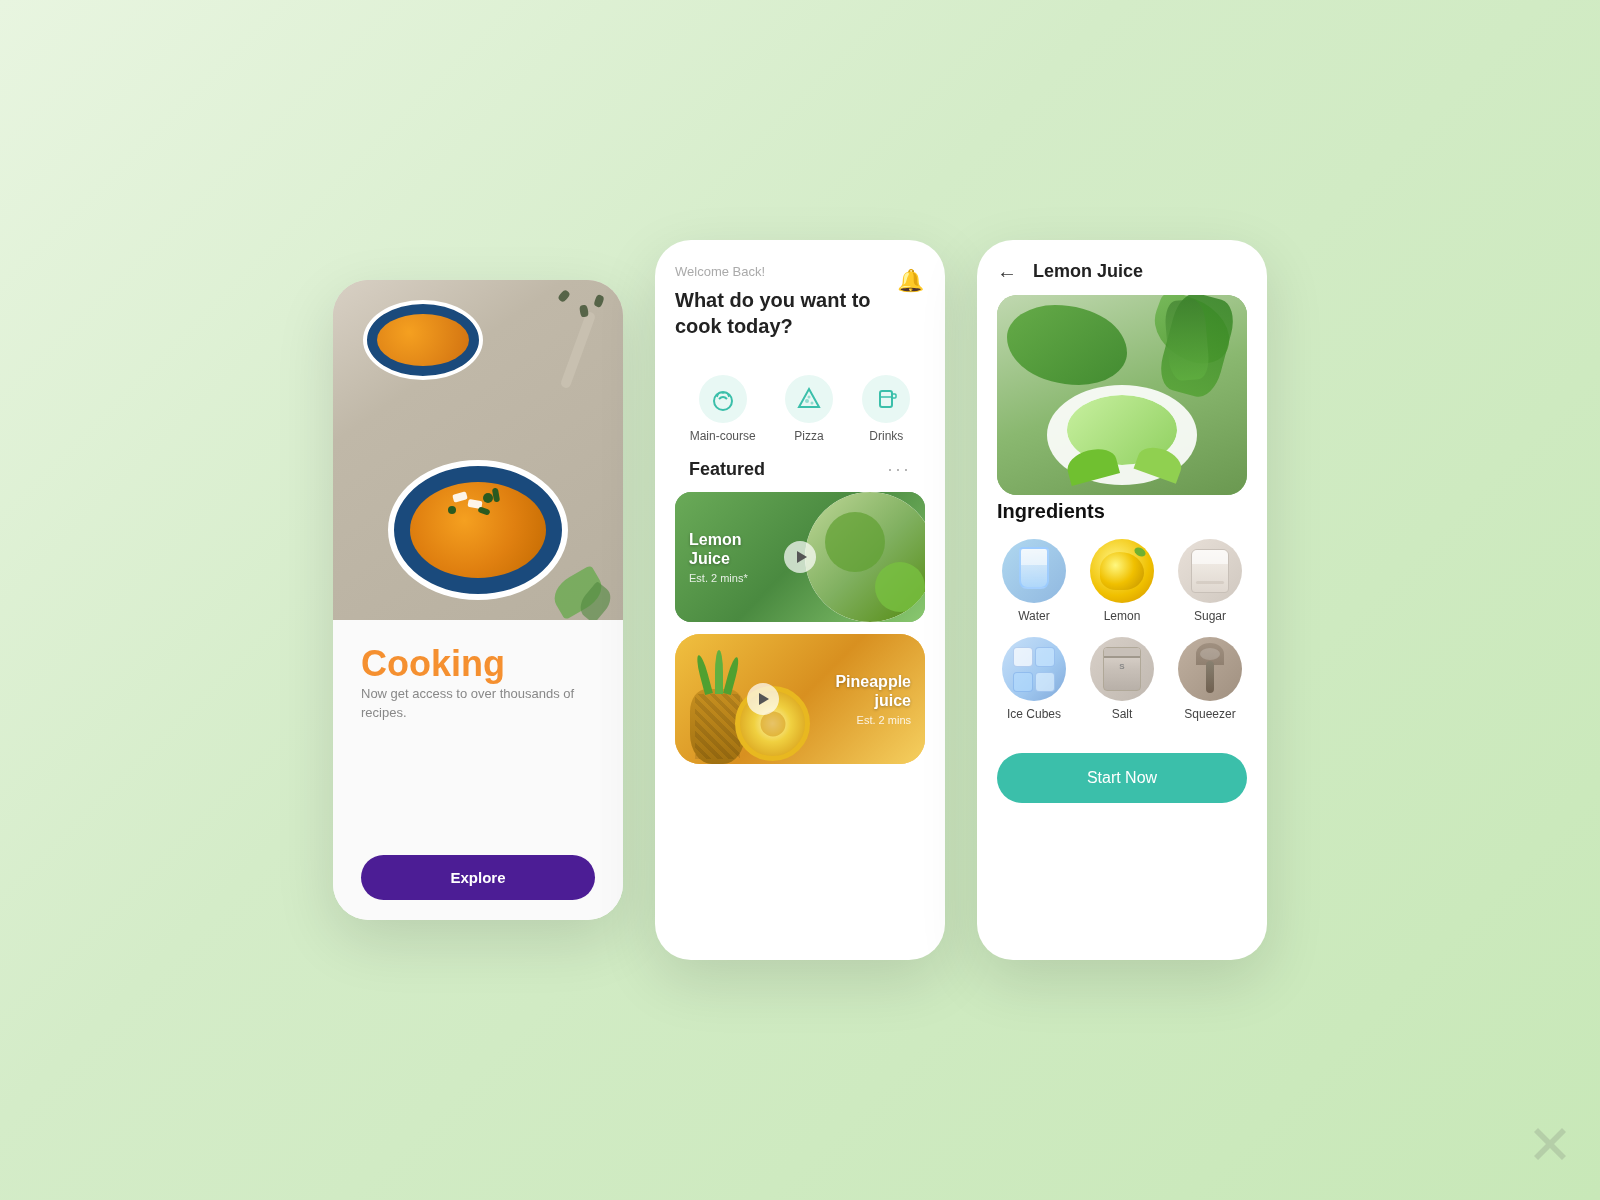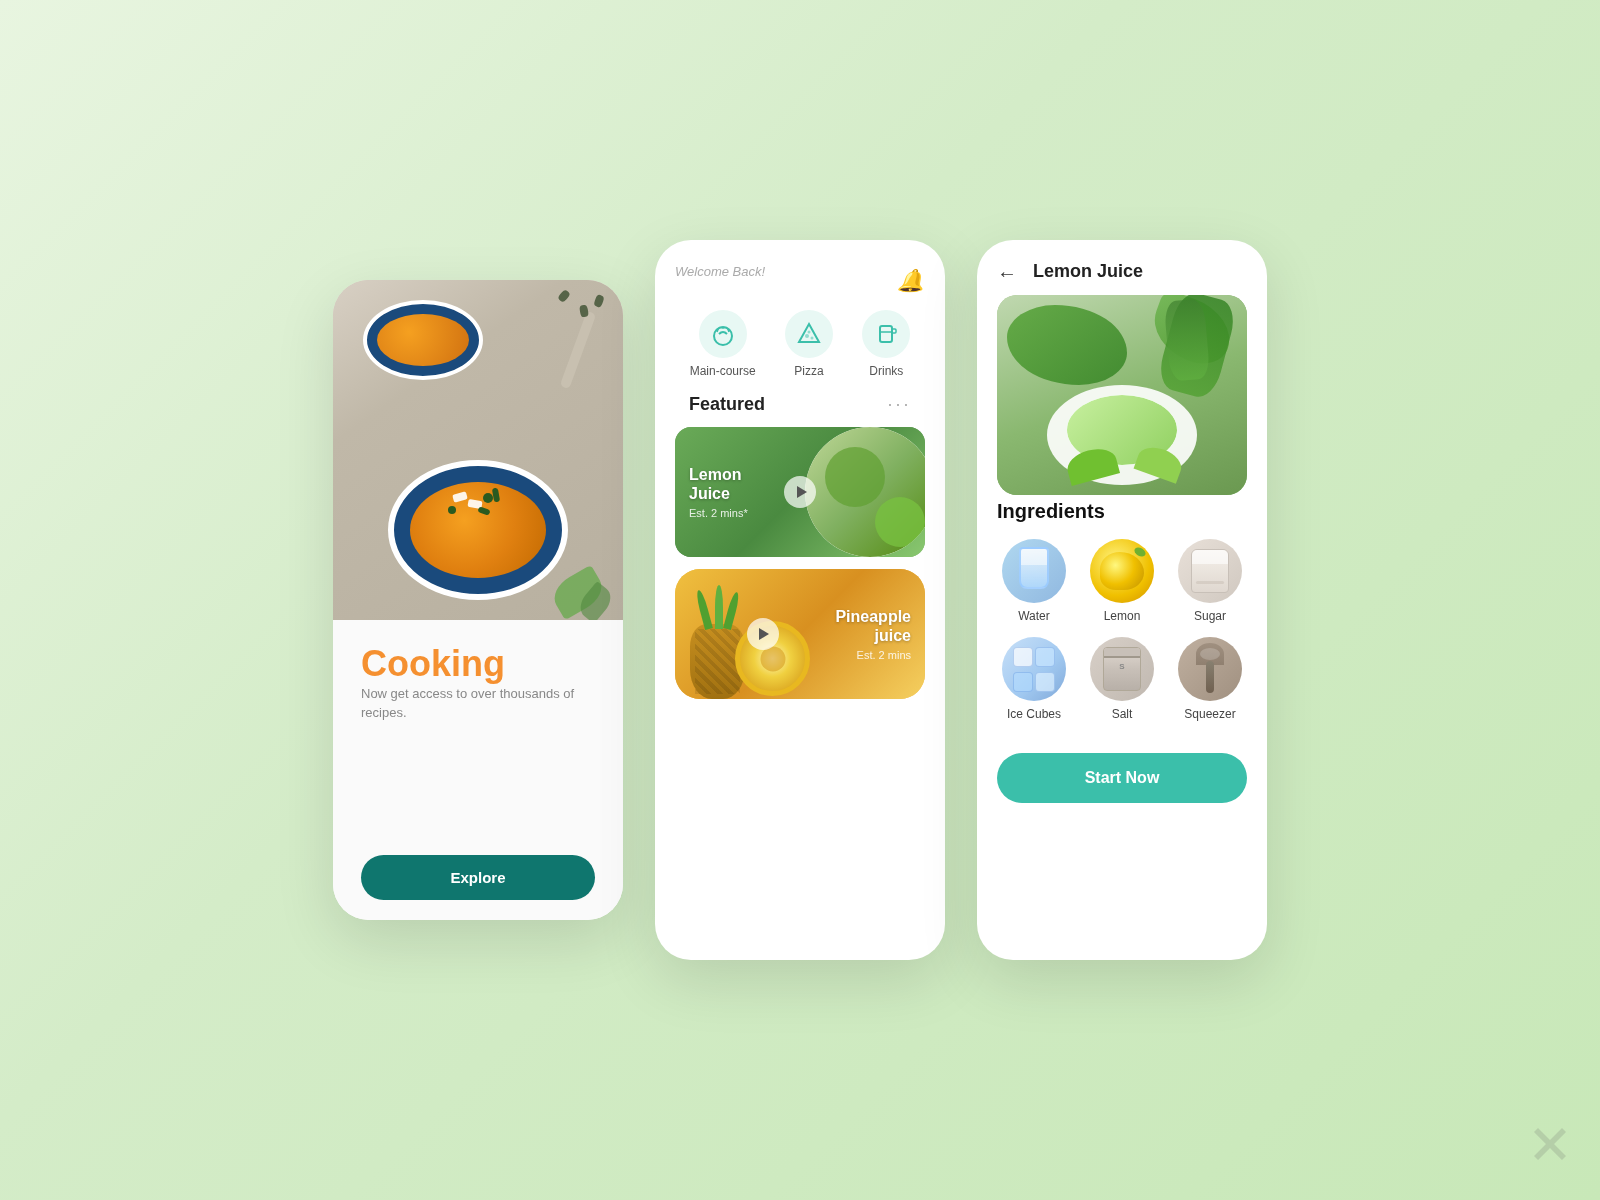--- a/index.html
+++ b/index.html
@@ -129,21 +129,21 @@
       font-size: 13px;
       color: #888;
       line-height: 1.5;
       margin-bottom: auto;
     }
 
     .explore-btn {
       display: block;
       width: 100%;
       padding: 14px;
-      background: #0f766e;
+      background: #4c1d95;
       color: #fff;
       border: none;
       border-radius: 30px;
       font-size: 15px;
       font-weight: 600;
       text-align: center;
       cursor: pointer;
       margin-top: 28px;
     }
 
@@ -151,21 +151,20 @@
     .phone2 {
       width: 290px;
       height: 720px;
       display: flex;
       flex-direction: column;
       background: #fff;
     }
 
     .phone2-header {
       padding: 24px 20px 12px;
-      font-style: italic;
     }
 
     .welcome-text {
       font-size: 13px;
       color: #aaa;
       margin-bottom: 8px;
     }
 
     .what-cook {
       font-size: 20px;
@@ -443,21 +442,21 @@
     .start-btn {
       display: block;
       margin: 0 20px;
       width: calc(100% - 40px);
       padding: 16px;
       background: #3bbfaa;
       color: #fff;
       border: none;
       border-radius: 30px;
       font-size: 16px;
-      font-weight: 700;
+      font-weight: 400;
       text-align: center;
       cursor: pointer;
     }
 
     
     .watermark {
       position: absolute;
       bottom: 30px;
       right: 30px;
       opacity: 0.4;
@@ -504,20 +503,21 @@
       <div class="splash-desc">Now get access to over thousands of recipes.</div>
       <button class="explore-btn">Explore</button>
     </div>
   </div>
 
   <div class="phone-card phone2">
     <div class="phone2-header">
       <div style="display:flex;justify-content:space-between;align-items:flex-start;">
         <div>
           <div class="welcome-text">Welcome Back!</div>
+          <div class="what-cook">What do you want to cook today?</div>
         </div>
         <div style="font-size:22px;color:#555;margin-top:4px;">🔔</div>
       </div>
     </div>
 
     <div class="categories">
       <div class="category-item">
         <div class="cat-icon-circle">
           <svg width="28" height="28" viewBox="0 0 28 28" fill="none">
             <circle cx="14" cy="16" r="9" stroke="#3bbfaa" stroke-width="2" fill="none"></circle>

